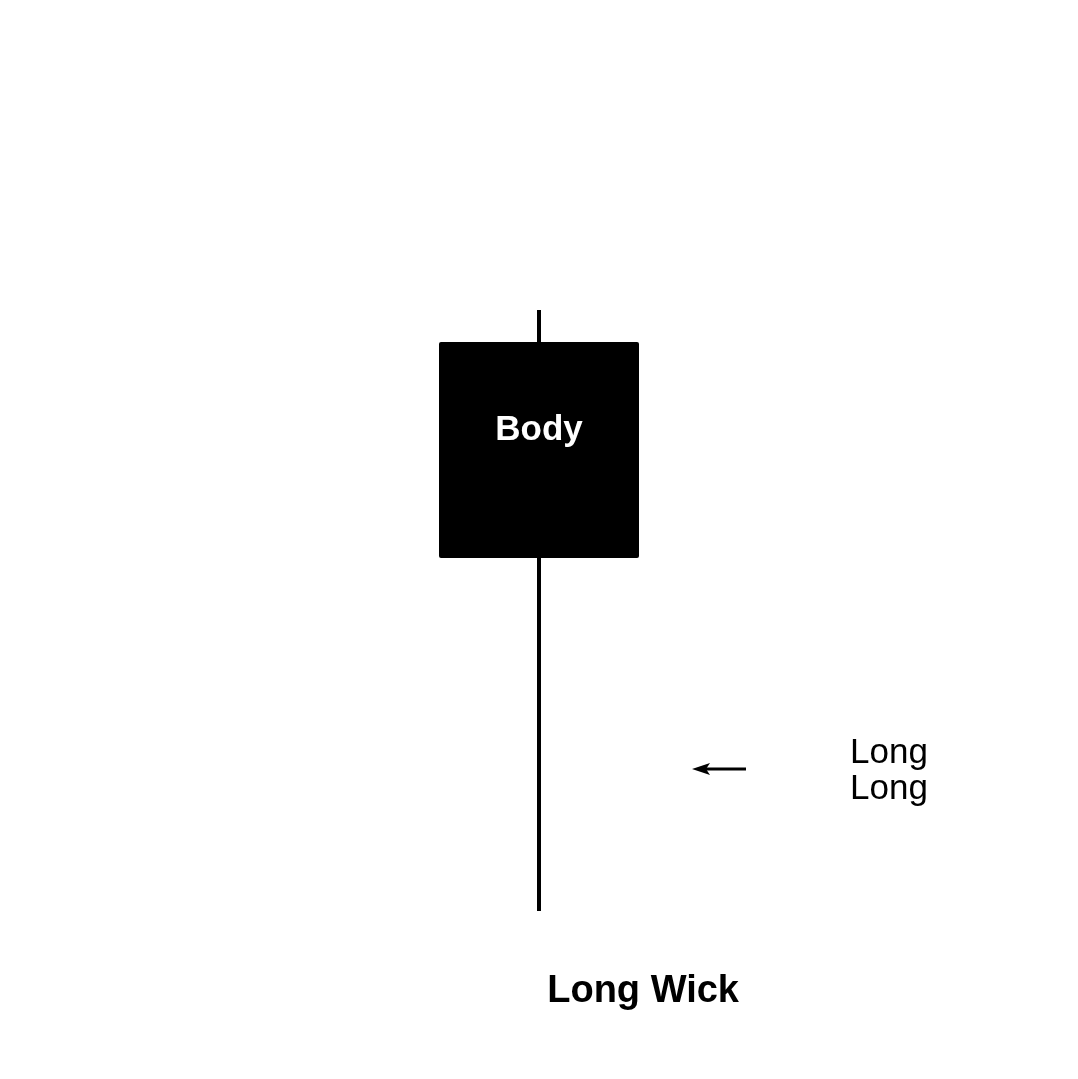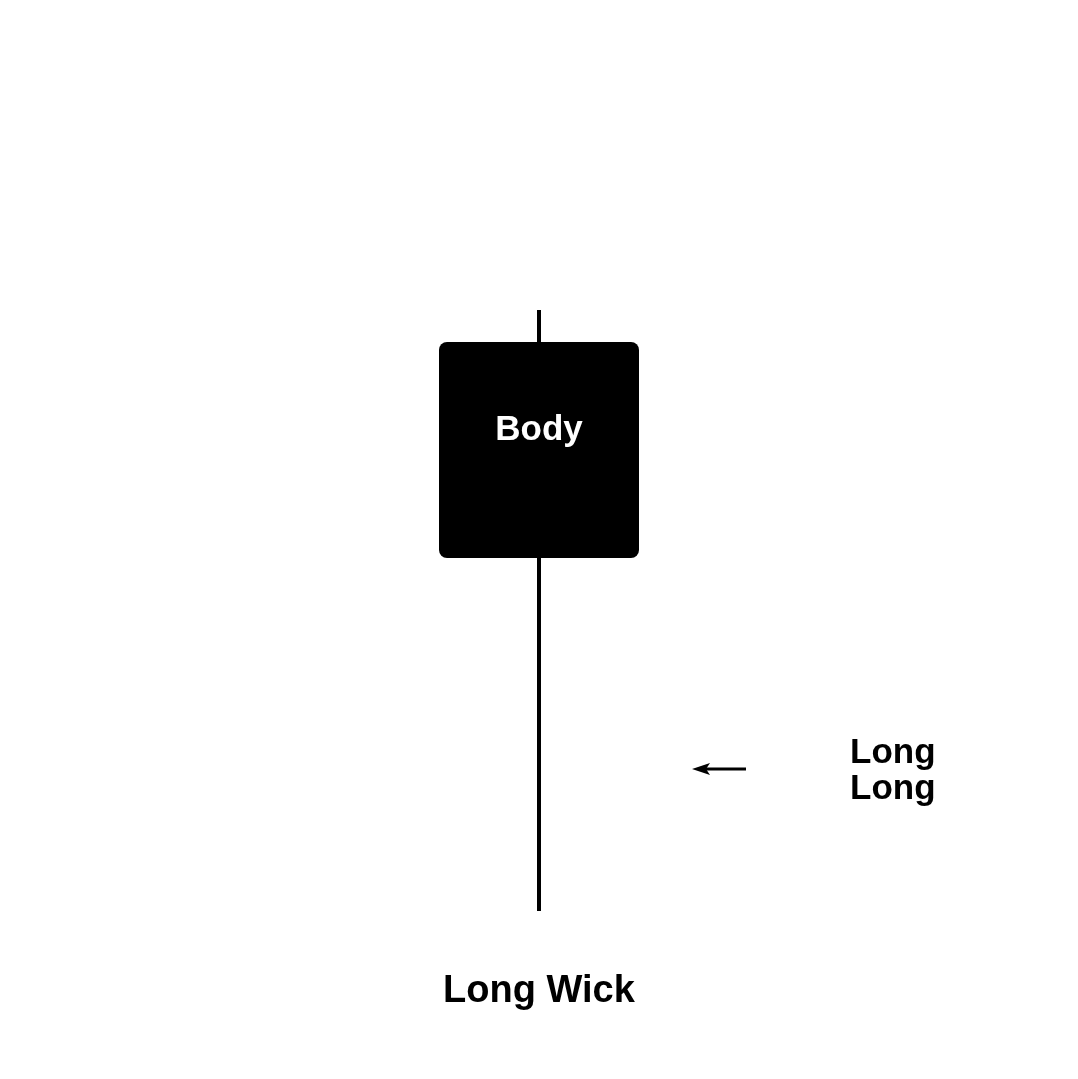--- a/index.html
+++ b/index.html
@@ -23,21 +23,21 @@
       height: 601px;
       background: #000000;
     }
     .body-rect {
       position: absolute;
       left: 439px;
       top: 342px;
       width: 200px;
       height: 216px;
       background: #000000;
-      border-radius: 8px;
+      border-radius: 2px;
     }
     .body-label {
       position: absolute;
       left: 0;
       right: 0;
       top: 66px;
       text-align: center;
       color: #ffffff;
       font-weight: bold;
       font-size: 35px;
@@ -47,32 +47,32 @@
       position: absolute;
       left: 690px;
       top: 760px;
       width: 60px;
       height: 18px;
     }
     .side-label {
       position: absolute;
       left: 850px;
       top: 733px;
-      font-weight: bold;
+      font-weight: normal;
       font-size: 35px;
       line-height: 36px;
       color: #000000;
     }
     .side-label span { display: block; }
     .bottom-label {
       position: absolute;
       left: 339px;
       width: 400px;
       top: 967px;
-      text-align: center;
+      text-align: right;
       font-weight: bold;
       font-size: 38px;
       line-height: 44px;
       color: #000000;
     }
   </style>
 </head>
 <body>
 
 <div id="canvas">

